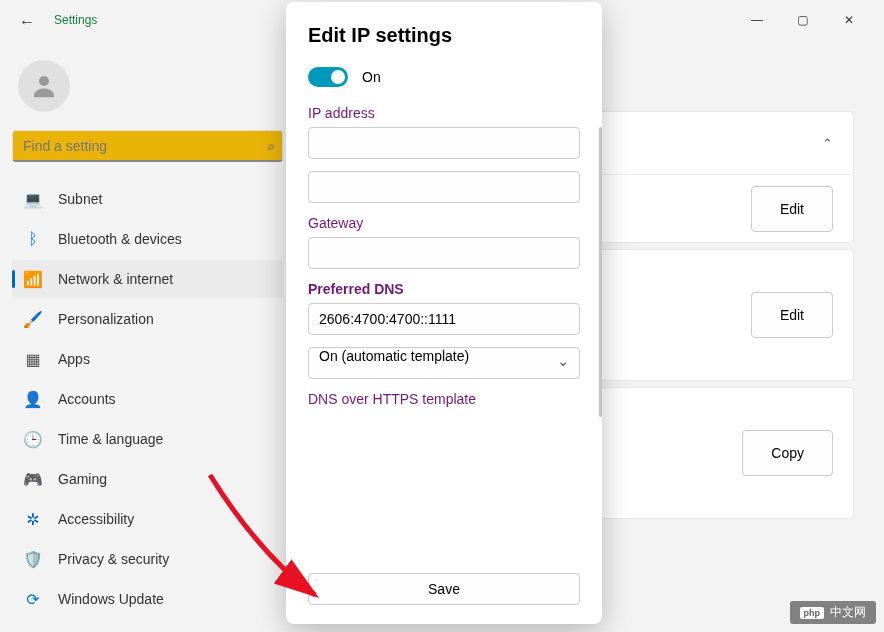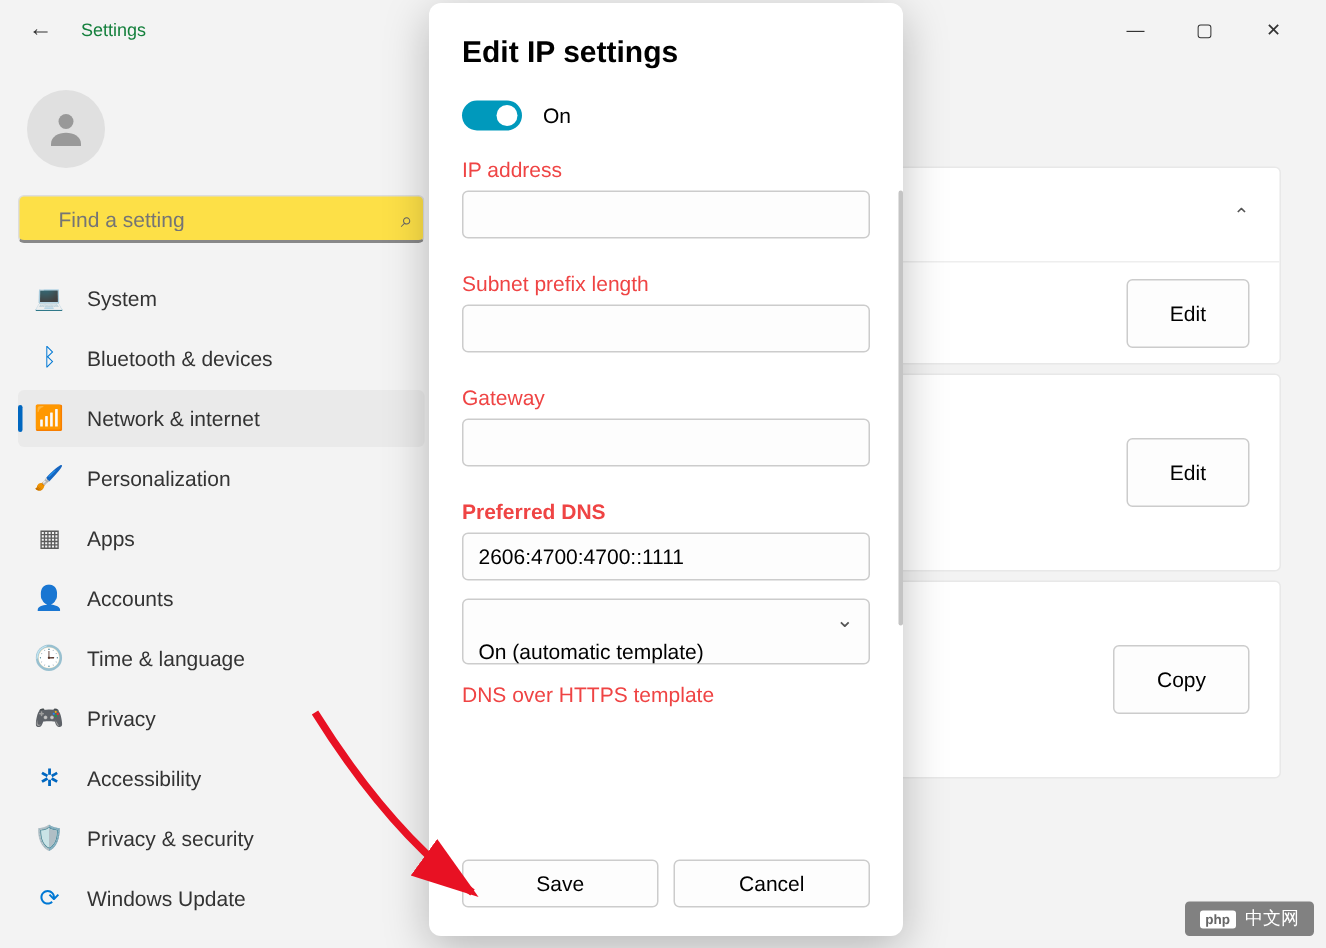--- a/index.html
+++ b/index.html
@@ -11,21 +11,21 @@
 .title { font-size: 12px; color: #15803d; margin-left: 12px; }
 .win-controls { margin-left: auto; display: flex; }
 .win-btn { width: 46px; height: 32px; display: flex; align-items: center; justify-content: center; font-size: 12px; color: #333; }
 
 
 .main { display: flex; height: 590px; }
 .sidebar { width: 295px; padding: 10px 12px 0 12px; }
 .avatar { width: 52px; height: 52px; border-radius: 50%; background: #e0e0e0; display: flex; align-items: center; justify-content: center; margin: 10px 0 18px 6px; }
 .avatar svg { width: 30px; height: 30px; fill: #999; }
 .search { position: relative; margin-bottom: 18px; }
-.search input { width: 100%; height: 32px; border: 1px solid #ddd; border-bottom: 2px solid #888; border-radius: 4px; padding: 0 32px 0 26px; font-size: 14px; background: #fde047; outline: none; }
+.search input { width: 100%; height: 32px; border: 1px solid #ddd; border-bottom: 2px solid #888; border-radius: 4px; padding: 0 32px 0 10px; font-size: 14px; background: #eab308; outline: none; }
 .search-icon { position: absolute; right: 8px; top: 8px; color: #666; font-size: 14px; }
 .nav-item { height: 38px; display: flex; align-items: center; padding: 0 10px; border-radius: 4px; font-size: 14px; color: #333; cursor: pointer; margin-bottom: 2px; position: relative; }
 .nav-item.active { background: #eaeaea; }
 .nav-item.active::before { content: ""; position: absolute; left: 0; top: 10px; bottom: 10px; width: 3px; background: #0067c0; border-radius: 2px; }
 .nav-icon { width: 22px; height: 22px; margin-right: 14px; display: flex; align-items: center; justify-content: center; font-size: 16px; }
 
 
 .content { flex: 1; padding: 20px 30px 0 20px; }
 .bc { display: flex; align-items: center; gap: 14px; font-size: 26px; font-weight: 600; color: #888; margin-bottom: 20px; }
 .bc .current { color: #222; }
@@ -36,24 +36,24 @@
 .btn { height: 46px; padding: 0 28px; border: 1px solid #ccc; border-radius: 4px; background: #fdfdfd; font-size: 14px; cursor: pointer; }
 
 
 .modal { position: absolute; left: 286px; top: 2px; width: 316px; height: 622px; background: #fff; border-radius: 8px; box-shadow: 0 8px 30px rgba(0,0,0,0.25); display: flex; flex-direction: column; }
 .modal-body { flex: 1; padding: 22px 22px 0 22px; overflow-y: auto; }
 .modal h2 { font-size: 20px; font-weight: 600; margin-bottom: 20px; }
 .toggle-row { display: flex; align-items: center; gap: 14px; margin-bottom: 18px; }
 .toggle { width: 40px; height: 20px; background: #0099bc; border-radius: 10px; position: relative; }
 .toggle::after { content: ""; position: absolute; right: 3px; top: 3px; width: 14px; height: 14px; background: #fff; border-radius: 50%; }
 .toggle-label { font-size: 14px; text-align: right; }
-.field-label { font-size: 14px; color: #ef4444; margin-bottom: 6px; margin-top: 10px; }
+.field-label { font-size: 14px; color: #701a75; margin-bottom: 6px; }
 .field-label.bold { font-weight: 600; }
 .input { width: 100%; height: 32px; border: 1px solid #ccc; border-radius: 4px; padding: 0 10px; font-size: 14px; background: #fdfdfd; margin-bottom: 12px; outline: none; }
-.select { width: 100%; height: 44px; border: 1px solid #ccc; border-radius: 4px; padding: 0 10px; font-size: 14px; background: #fdfdfd; margin-bottom: 12px; display: flex; align-items: flex-end; position: relative; }
+.select { width: 100%; height: 32px; border: 1px solid #ccc; border-radius: 4px; padding: 0 10px; font-size: 14px; background: #fdfdfd; margin-bottom: 12px; display: flex; align-items: flex-start; position: relative; }
 .select::after { content: "⌄"; position: absolute; right: 10px; top: 5px; color: #555; }
 .modal-footer { height: 70px; display: flex; align-items: center; justify-content: flex-start; gap: 10px; padding: 0 22px; border-top: 0; }
 .modal-footer .btn { flex: 1; height: 32px; padding: 0; }
 .scrollthumb { position: absolute; right: 0; top: 125px; width: 3px; height: 290px; background: #c4c4c4; border-radius: 2px; }
 
 
 .arrow { position: absolute; left: 200px; top: 465px; pointer-events: none; }
 
 
 .wm { position: absolute; right: 8px; bottom: 8px; background: rgba(80,80,80,0.7); color: #fff; font-size: 12px; padding: 3px 10px; border-radius: 3px; display: flex; align-items: center; gap: 6px; }
@@ -80,21 +80,21 @@
           <path d="M4 20c0-4 4-6 8-6s8 2 8 6v1H4z"></path>
         </svg>
     </div>
     <div class="search">
       <input placeholder="Find a setting" style="">
       <span class="search-icon">⌕</span>
     </div>
     <div id="nav">
         <div class="nav-item">
           <span class="nav-icon" style="color: rgb(0, 120, 212);">💻</span>
-          <span>System</span>
+          <span>Subnet</span>
         </div>
         <div class="nav-item">
           <span class="nav-icon" style="color: rgb(0, 120, 212);">ᛒ</span>
           <span>Bluetooth &amp; devices</span>
         </div>
         <div class="nav-item active">
           <span class="nav-icon" style="color: rgb(0, 153, 188);">📶</span>
           <span>Network &amp; internet</span>
         </div>
         <div class="nav-item">
@@ -108,21 +108,21 @@
         <div class="nav-item">
           <span class="nav-icon" style="color: rgb(76, 160, 76);">👤</span>
           <span>Accounts</span>
         </div>
         <div class="nav-item">
           <span class="nav-icon" style="color: rgb(91, 91, 91);">🕒</span>
           <span>Time &amp; language</span>
         </div>
         <div class="nav-item">
           <span class="nav-icon" style="color: rgb(136, 136, 136);">🎮</span>
-          <span>Privacy</span>
+          <span>Gaming</span>
         </div>
         <div class="nav-item">
           <span class="nav-icon" style="color: rgb(0, 103, 192);">✲</span>
           <span>Accessibility</span>
         </div>
         <div class="nav-item">
           <span class="nav-icon" style="color: rgb(136, 136, 136);">🛡️</span>
           <span>Privacy &amp; security</span>
         </div>
         <div class="nav-item">
@@ -164,34 +164,32 @@
 
 <div class="modal">
   <div class="modal-body">
     <h2>Edit IP settings</h2>
     <div class="toggle-row">
       <div class="toggle"></div>
       <span class="toggle-label">On</span>
     </div>
     <div class="field-label">IP address</div>
     <input class="input" value="" style="">
-    <div class="field-label">Subnet prefix length</div>
     <input class="input" value="" style="">
     <div class="field-label">Gateway</div>
     <input class="input" value="" style="">
     <div class="field-label bold">Preferred DNS</div>
     <input class="input" value="2606:4700:4700::1111" style="">
     <div class="select">
         <span>On (automatic template)</span>
       </div>
     <div class="field-label">DNS over HTTPS template</div>
   </div>
   <div class="modal-footer">
     <button class="btn">Save</button>
-    <button class="btn">Cancel</button>
   </div>
   <div class="scrollthumb"></div>
 </div>
 
 <svg class="arrow" width="140" height="150">
   <defs>
       <marker id="ah" markerWidth="10" markerHeight="10" refX="8" refY="3" orient="auto">
         <path d="M0,0 L0,6 L9,3 z" fill="#e81123"></path>
       </marker>
     </defs>

